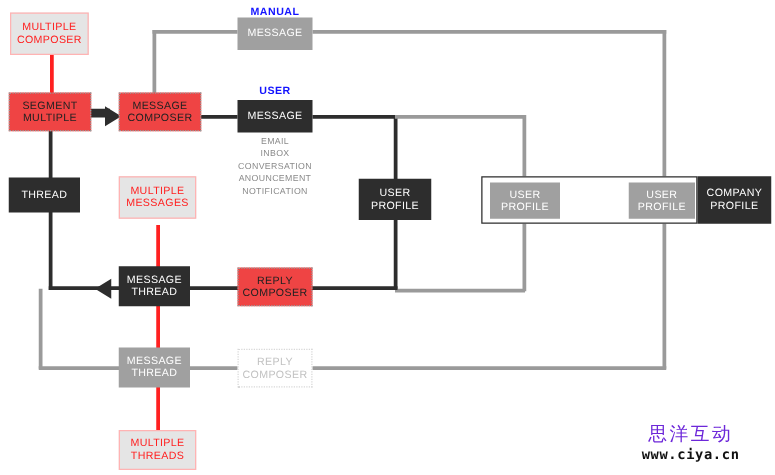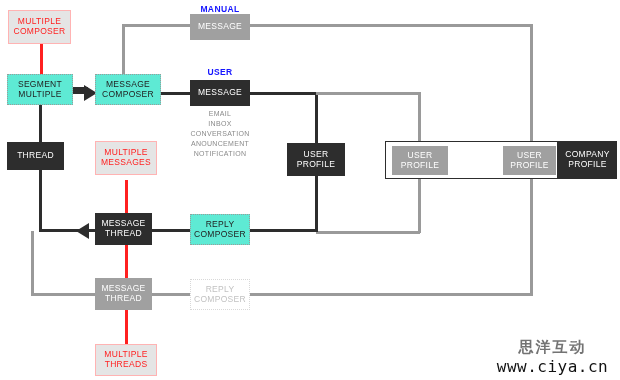--- a/index.html
+++ b/index.html
@@ -7,31 +7,31 @@
     width:620px;height:380px;background:#ffffff;position:relative;overflow:hidden;
     font-family:"Liberation Sans","DejaVu Sans",sans-serif;
   }
   #canvas{position:absolute;left:0;top:0;width:620px;height:380px;}
   .line{position:absolute;}
   .node{position:absolute;box-sizing:border-box;display:flex;align-items:center;
         justify-content:center;text-align:center;line-height:1.12;}
   .node span{display:block;}
   .n-dark{background:#2d2d2d;color:#ffffff;font-size:8.5px;letter-spacing:.3px;}
   .n-gray{background:#a0a0a0;color:#ffffff;font-size:8.5px;letter-spacing:.3px;}
-  .n-dot{background:#5eead4;color:#222222;font-size:8.5px;border:1px dotted #9a9a9a;letter-spacing:.3px;}
+  .n-dot{background:#ef4444;color:#222222;font-size:8.5px;border:1px dotted #9a9a9a;letter-spacing:.3px;}
   .n-dot-gray{background:#ffffff;color:#c2c2c2;font-size:8.5px;border:1px dotted #d8d8d8;letter-spacing:.3px;}
   .n-red{background:#e5e5e5;color:#ff2020;font-size:8.5px;border:1.5px solid #ffb3b3;letter-spacing:.3px;}
   .caption{position:absolute;color:#1414ff;font-size:8.5px;font-weight:bold;letter-spacing:.4px;text-align:center;}
   .sublist{position:absolute;color:#8a8a8a;font-size:7px;line-height:1.42;text-align:center;letter-spacing:.3px;}
   .container-box{position:absolute;box-sizing:border-box;background:#ffffff;border:1px solid #2d2d2d;}
   .arrow{position:absolute;width:0;height:0;}
   .watermark{position:absolute;text-align:center;}
-  .wm-cn{font-size:15px;font-weight:bold;color:#737373;letter-spacing:2px;
+  .wm-cn{font-size:15px;font-weight:normal;color:#6d28d9;letter-spacing:2px;
          font-family:"DejaVu Sans",sans-serif;}
-  .wm-url{font-size:16px;font-weight:normal;color:#111;letter-spacing:.5px;
+  .wm-url{font-size:11px;font-weight:bold;color:#111;letter-spacing:.5px;
           font-family:"DejaVu Sans Mono",monospace;}
 </style>
 </head>
 <body>
 
 <div id="canvas">
 
   <div class="line" style="left:40px;top:44px;width:3px;height:32px;background:#ff2020;"></div>
 
   <div class="line" style="left:39px;top:104px;width:3px;height:128px;background:#2d2d2d;"></div>

